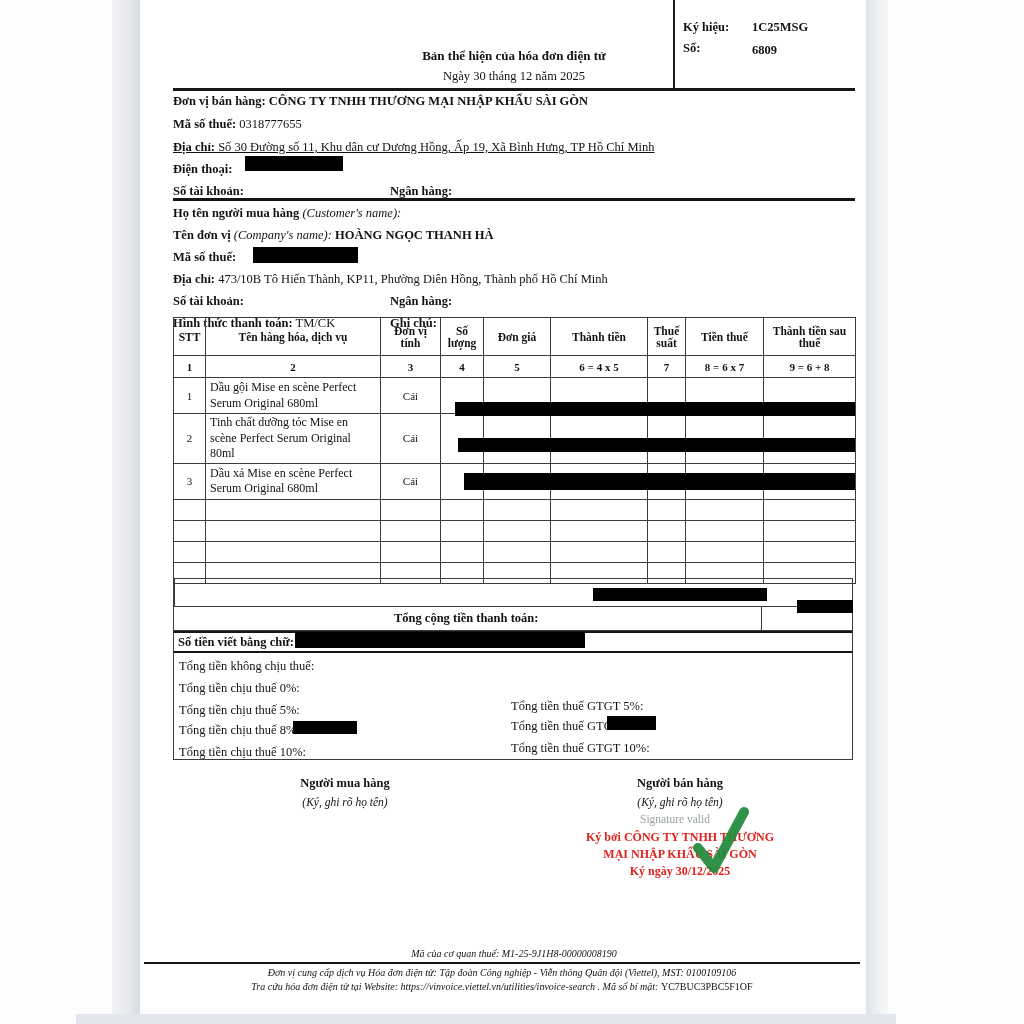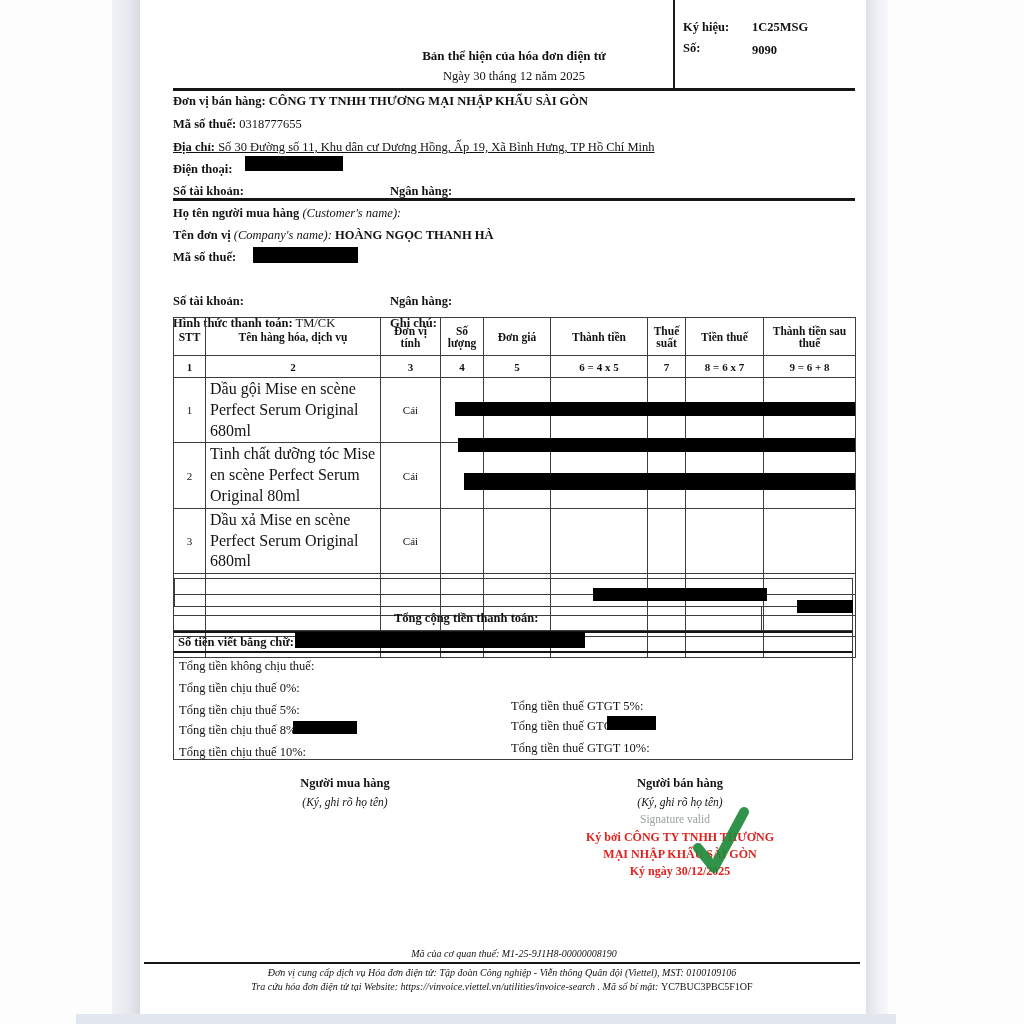--- a/index.html
+++ b/index.html
@@ -17,21 +17,21 @@
   .i{font-style:italic;}
   .center{text-align:center;}
   .rule{position:absolute;background:#161616;}
   .redact{position:absolute;background:#000;}
   .title{font-size:21px;font-weight:bold;letter-spacing:.5px;}
   table.items{border-collapse:collapse;table-layout:fixed;width:682px;font-size:11px;}
   table.items th,table.items td{border:1px solid #3c3c3c;padding:1px 4px;vertical-align:middle;
       overflow:hidden;}
   table.items th{font-size:11.5px;font-weight:bold;text-align:center;}
   td.c{text-align:center;}
-  td.name{text-align:left;padding:2px 6px;font-size:16px;line-height:1.3;white-space:normal;}
+  td.name{text-align:left;padding:2px 6px;font-size:12px;line-height:1.3;white-space:normal;}
   .numrow td{font-weight:bold;text-align:center;height:19px;}
   .emptyrow td{height:18px;}
   .sumrow{position:absolute;left:33px;width:680px;border:1px solid #3c3c3c;box-sizing:border-box;
           display:flex;align-items:center;}
   .sig-red{color:#e0231e;font-weight:bold;font-size:12px;line-height:16.5px;}
   .sig-gray{color:#9aa0a2;font-size:11.5px;}
   .footer-line{font-size:10px;font-style:italic;}
   .footer-code{font-style:normal;}
 </style>
 </head>
@@ -45,21 +45,21 @@
   <div class="page">
 
     <div class="abs line b center" style="left:33px;top:48px;width:682px;font-size:13px;">Bản thể hiện của hóa đơn điện tử</div>
     <div class="abs line center" style="left:33px;top:69px;width:682px;">Ngày 30 tháng 12 năm 2025</div>
 
     <div class="abs" style="left:533px;top:0;width:1.5px;height:89px;background:#1a1a1a;"></div>
 
     <div class="abs line b" style="left:543px;top:20px;">Ký hiệu:</div>
     <div class="abs line b" style="left:612px;top:20px;">1C25MSG</div>
     <div class="abs line b" style="left:543px;top:41px;">Số:</div>
-    <div class="abs line b" style="left:612px;top:43px;">9090</div>
+    <div class="abs line b" style="left:612px;top:43px;">6809</div>
 
     <div class="rule" style="left:33px;top:88px;width:682px;height:2.5px;"></div>
 
     <div class="abs line" style="left:33px;top:94px;">
       <span class="b">Đơn vị bán hàng:</span>
       <span class="b">CÔNG TY TNHH THƯƠNG MẠI NHẬP KHẨU SÀI GÒN</span>
     </div>
     <div class="abs line" style="left:33px;top:117px;">
       <span class="b">Mã số thuế:</span>
       <span>0318777655</span>
@@ -79,20 +79,24 @@
       <span class="b">Họ tên người mua hàng</span>
       <span class="i">(Customer's name):</span>
     </div>
     <div class="abs line" style="left:33px;top:228px;">
       <span class="b">Tên đơn vị</span>
       <span class="i">(Company's name):</span>
       <span class="b">HOÀNG NGỌC THANH HÀ</span>
     </div>
     <div class="abs line b" style="left:33px;top:250px;">Mã số thuế:</div>
     <div class="redact" style="left:113px;top:247px;width:105px;height:16px;"></div>
+    <div class="abs line" style="left:33px;top:272px;">
+      <span class="b">Địa chỉ:</span>
+      <span>473/10B Tô Hiến Thành, KP11, Phường Diên Hồng, Thành phố Hồ Chí Minh</span>
+    </div>
     <div class="abs line b" style="left:33px;top:294px;">Số tài khoản:</div>
     <div class="abs line b" style="left:250px;top:294px;">Ngân hàng:</div>
     <div class="abs line" style="left:33px;top:316px;">
       <span class="b">Hình thức thanh toán:</span>
       <span>TM/CK</span>
     </div>
     <div class="abs line b" style="left:250px;top:316px;">Ghi chú:</div>
 
     <table class="items abs" style="left:33px;top:317px;border-radius:10px;">
       <colgroup>

